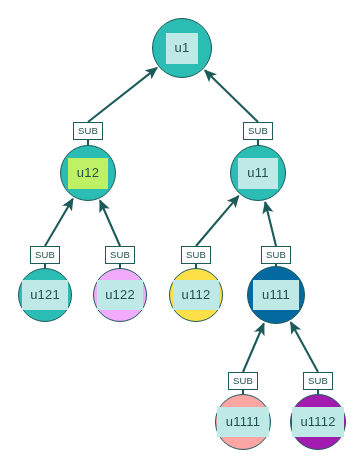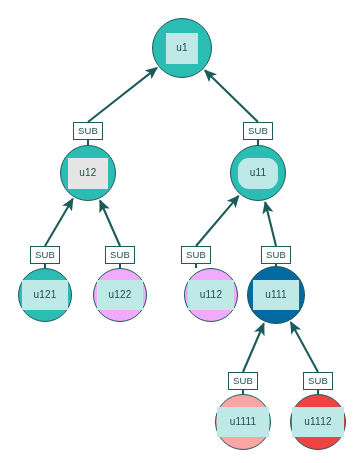--- a/index.html
+++ b/index.html
@@ -32,21 +32,21 @@
     background: #2bbcb4;
     border: 1.4px solid #1d5b5a;
     box-sizing: border-box;
     display: flex;
     align-items: center;
     justify-content: center;
   }
   .node-label {
     background: #bfe9e6;
     color: #21504f;
-    font-size: 10px;
+    font-size: 13px;
     line-height: 1;
     letter-spacing: 0.2px;
     padding: 4px 5px 5px 5px;
     white-space: nowrap;
     text-align: center;
     font-family: "Liberation Sans", sans-serif;
   }
   .edge-label {
     position: absolute;
     background: #ffffff;
@@ -101,38 +101,38 @@
       <div class="edge-label" style="left: 181px; top: 246px; width: 30px; height: 18px; background: rgb(255, 255, 255); border-color: rgb(29, 91, 90);">SUB</div>
       <div class="edge-label" style="left: 261px; top: 246px; width: 30px; height: 18px; background: rgb(255, 255, 255); border-color: rgb(29, 91, 90);">SUB</div>
       <div class="edge-label" style="left: 228px; top: 372px; width: 30px; height: 18px; background: rgb(255, 255, 255); border-color: rgb(29, 91, 90);">SUB</div>
       <div class="edge-label" style="left: 303px; top: 372px; width: 30px; height: 18px; background: rgb(255, 255, 255); border-color: rgb(29, 91, 90);">SUB</div>
     </div>
   <div id="nodes">
       <div class="graph-node" style="left: 152px; top: 18px; width: 60px; height: 60px; background: rgb(43, 188, 180); border-color: rgb(29, 91, 90);">
         <span class="node-label" style="background: rgb(191, 233, 230); color: rgb(33, 80, 79); min-width: 22px; min-height: 22px; display: flex; align-items: center; justify-content: center;">u1</span>
       </div>
       <div class="graph-node" style="left: 60px; top: 145px; width: 56px; height: 56px; background: rgb(43, 188, 180); border-color: rgb(29, 91, 90);">
-        <span class="node-label" style="background: #e5e5e5; color: rgb(33, 80, 79); min-width: 30px; min-height: 22px; display: flex; align-items: center; justify-content: center;">u12</span>
+        <span class="node-label" style="background: #bef264; color: rgb(33, 80, 79); min-width: 30px; min-height: 22px; display: flex; align-items: center; justify-content: center;">u12</span>
       </div>
       <div class="graph-node" style="left: 230px; top: 145px; width: 56px; height: 56px; background: rgb(43, 188, 180); border-color: rgb(29, 91, 90);">
-        <span class="node-label" style="background: rgb(191, 233, 230); color: rgb(33, 80, 79); min-width: 30px; min-height: 22px; display: flex; align-items: center; justify-content: center; border-radius: 11px;">u11</span>
+        <span class="node-label" style="background: rgb(191, 233, 230); color: rgb(33, 80, 79); min-width: 30px; min-height: 22px; display: flex; align-items: center; justify-content: center;">u11</span>
       </div>
       <div class="graph-node" style="left: 18px; top: 268px; width: 54px; height: 54px; background: rgb(43, 188, 180); border-color: rgb(29, 91, 90);">
         <span class="node-label" style="background: rgb(191, 233, 230); color: rgb(33, 80, 79); min-width: 36px; min-height: 21px; display: flex; align-items: center; justify-content: center;">u121</span>
       </div>
       <div class="graph-node" style="left: 93px; top: 268px; width: 54px; height: 54px; background: #f0abfc; border-color: rgb(29, 91, 90);">
         <span class="node-label" style="background: rgb(191, 233, 230); color: rgb(33, 80, 79); min-width: 36px; min-height: 21px; display: flex; align-items: center; justify-content: center;">u122</span>
       </div>
-      <div class="graph-node" style="left: 184px; top: 268px; width: 54px; height: 54px; background: #f0abfc; border-color: rgb(29, 91, 90);">
+      <div class="graph-node" style="left: 169px; top: 268px; width: 54px; height: 54px; background: #fde047; border-color: rgb(29, 91, 90);">
         <span class="node-label" style="background: rgb(191, 233, 230); color: rgb(33, 80, 79); min-width: 36px; min-height: 21px; display: flex; align-items: center; justify-content: center;">u112</span>
       </div>
       <div class="graph-node" style="left: 247px; top: 266px; width: 58px; height: 58px; background: #0369a1; border-color: rgb(29, 91, 90);">
         <span class="node-label" style="background: rgb(191, 233, 230); color: rgb(33, 80, 79); min-width: 36px; min-height: 21px; display: flex; align-items: center; justify-content: center;">u111</span>
       </div>
       <div class="graph-node" style="left: 215px; top: 394px; width: 56px; height: 56px; background: #fca5a5; border-color: rgb(29, 91, 90);">
         <span class="node-label" style="background: rgb(191, 233, 230); color: rgb(33, 80, 79); min-width: 42px; min-height: 21px; display: flex; align-items: center; justify-content: center;">u1111</span>
       </div>
-      <div class="graph-node" style="left: 290px; top: 394px; width: 56px; height: 56px; background: #ef4444; border-color: rgb(29, 91, 90);">
+      <div class="graph-node" style="left: 290px; top: 394px; width: 56px; height: 56px; background: #a21caf; border-color: rgb(29, 91, 90);">
         <span class="node-label" style="background: rgb(191, 233, 230); color: rgb(33, 80, 79); min-width: 42px; min-height: 21px; display: flex; align-items: center; justify-content: center;">u1112</span>
       </div>
     </div>
 
 </div>
 
 </body></html>

